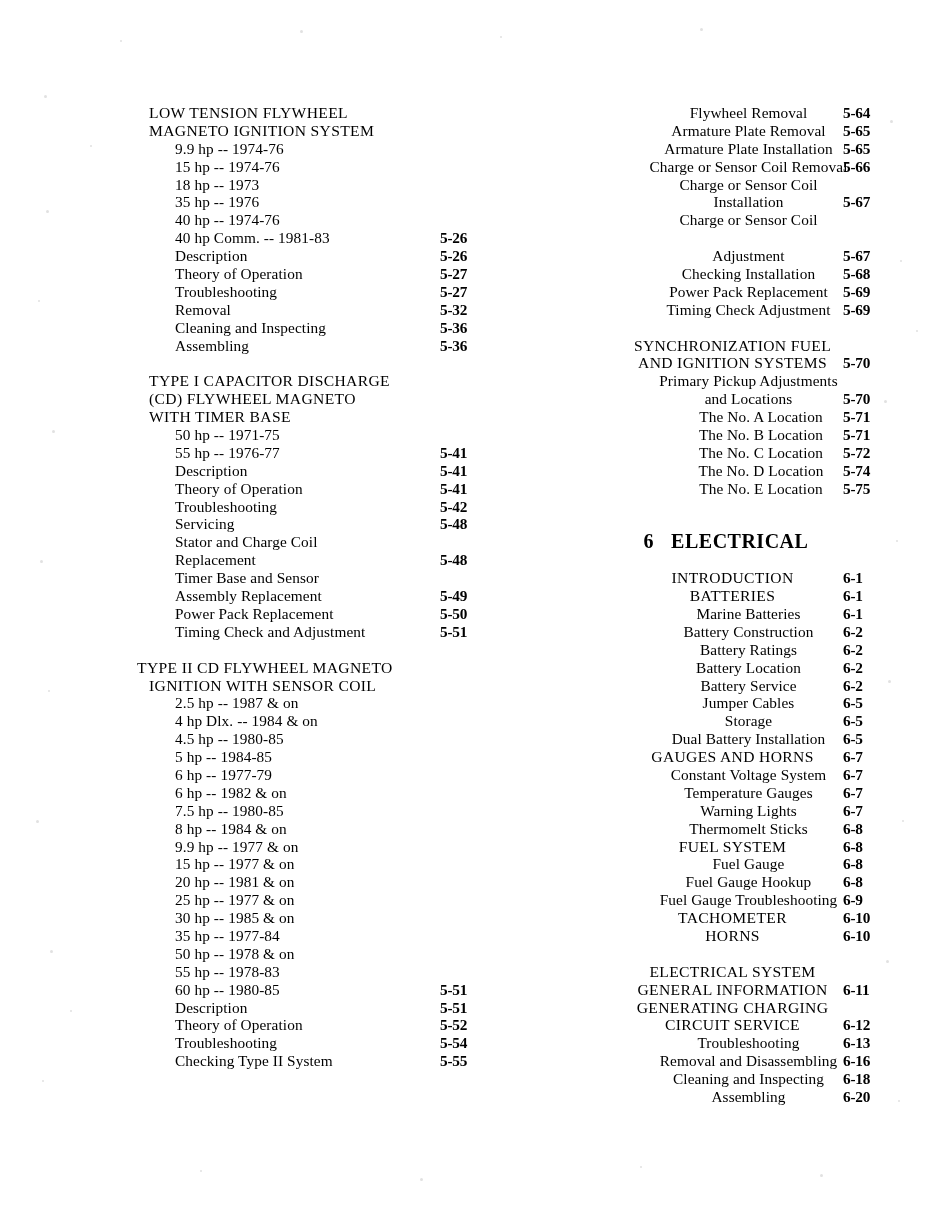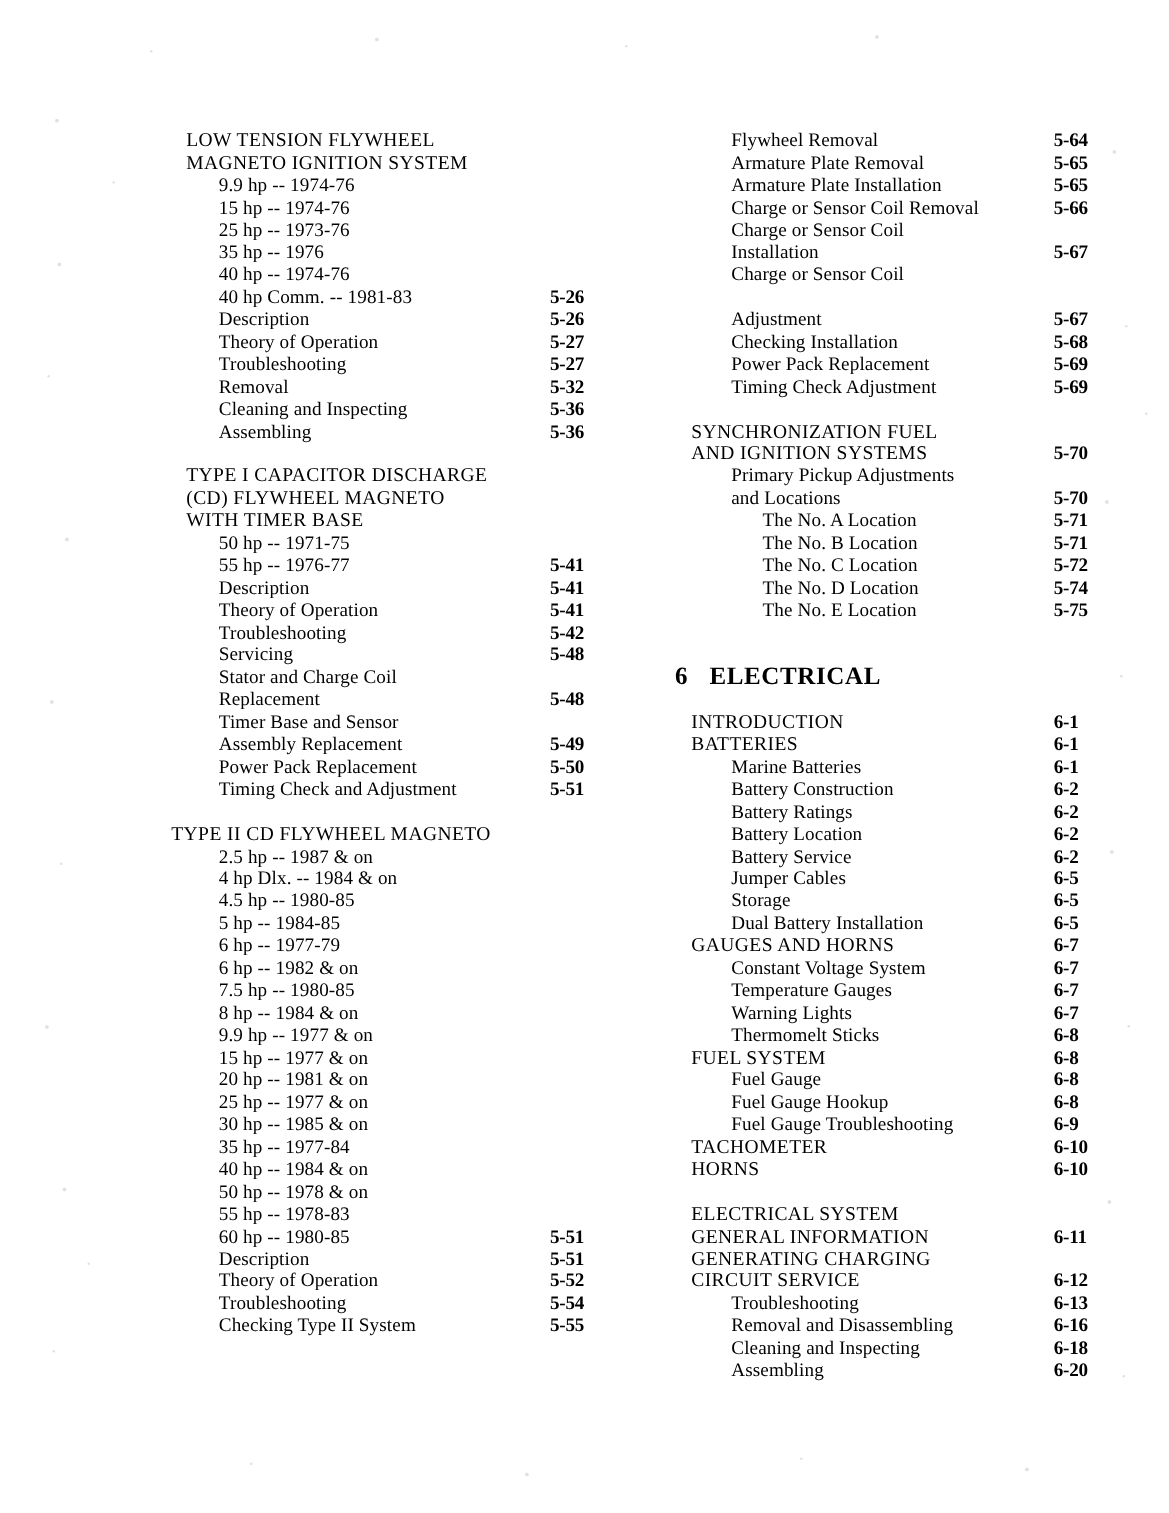--- a/index.html
+++ b/index.html
@@ -29,21 +29,21 @@
   .page {
     position: absolute;
     inset: 0;
   }
 
   .col {
     position: absolute;
     top: 104px;
   }
   .col-left  { left: 133px;  width: 370px; }
-  .col-right { left: 540px;  width: 372px; }
+  .col-right { left: 540px;  width: 372px; text-align: center; }
 
   .row {
     position: relative;
     height: 17.9px;
     line-height: 17.9px;
     white-space: nowrap;
     font-size: 15.3px;
     letter-spacing: .1px;
   }
   .row.spacer { height: 17.9px; }
@@ -90,21 +90,21 @@
 </style>
 </head>
 <body>
 
 <div class="page">
   <div class="col col-left" id="col-left">
       <div class="row lvl-h caps"><span class="label">LOW TENSION FLYWHEEL</span></div>
       <div class="row lvl-h caps"><span class="label">MAGNETO IGNITION SYSTEM</span></div>
       <div class="row lvl-1"><span class="label">9.9 hp -- 1974-76</span></div>
       <div class="row lvl-1"><span class="label">15 hp -- 1974-76</span></div>
-      <div class="row lvl-1"><span class="label">25 hp -- 1973-76</span></div>
+      <div class="row lvl-1"><span class="label">18 hp -- 1973</span></div>
       <div class="row lvl-1"><span class="label">35 hp -- 1976</span></div>
       <div class="row lvl-1"><span class="label">40 hp -- 1974-76</span></div>
       <div class="row lvl-1"><span class="label">40 hp Comm. -- 1981-83</span><span class="pg">5-26</span></div>
       <div class="row lvl-1"><span class="label">Description</span><span class="pg">5-26</span></div>
       <div class="row lvl-1"><span class="label">Theory of Operation</span><span class="pg">5-27</span></div>
       <div class="row lvl-1"><span class="label">Troubleshooting</span><span class="pg">5-27</span></div>
       <div class="row lvl-1"><span class="label">Removal</span><span class="pg">5-32</span></div>
       <div class="row lvl-1"><span class="label">Cleaning and Inspecting</span><span class="pg">5-36</span></div>
       <div class="row lvl-1"><span class="label">Assembling</span><span class="pg">5-36</span></div>
       <div class="row spacer"></div>
@@ -118,35 +118,35 @@
       <div class="row lvl-1"><span class="label">Troubleshooting</span><span class="pg">5-42</span></div>
       <div class="row lvl-1"><span class="label">Servicing</span><span class="pg">5-48</span></div>
       <div class="row lvl-1"><span class="label">Stator and Charge Coil</span></div>
       <div class="row lvl-1"><span class="label">Replacement</span><span class="pg">5-48</span></div>
       <div class="row lvl-1"><span class="label">Timer Base and Sensor</span></div>
       <div class="row lvl-1"><span class="label">Assembly Replacement</span><span class="pg">5-49</span></div>
       <div class="row lvl-1"><span class="label">Power Pack Replacement</span><span class="pg">5-50</span></div>
       <div class="row lvl-1"><span class="label">Timing Check and Adjustment</span><span class="pg">5-51</span></div>
       <div class="row spacer"></div>
       <div class="row lvl-h2 caps"><span class="label">TYPE II CD FLYWHEEL MAGNETO</span></div>
+      <div class="row lvl-h caps"><span class="label">IGNITION WITH SENSOR COIL</span></div>
       <div class="row lvl-1"><span class="label">2.5 hp -- 1987 &amp; on</span></div>
       <div class="row lvl-1"><span class="label">4 hp Dlx. -- 1984 &amp; on</span></div>
       <div class="row lvl-1"><span class="label">4.5 hp -- 1980-85</span></div>
       <div class="row lvl-1"><span class="label">5 hp -- 1984-85</span></div>
       <div class="row lvl-1"><span class="label">6 hp -- 1977-79</span></div>
       <div class="row lvl-1"><span class="label">6 hp -- 1982 &amp; on</span></div>
       <div class="row lvl-1"><span class="label">7.5 hp -- 1980-85</span></div>
       <div class="row lvl-1"><span class="label">8 hp -- 1984 &amp; on</span></div>
       <div class="row lvl-1"><span class="label">9.9 hp -- 1977 &amp; on</span></div>
       <div class="row lvl-1"><span class="label">15 hp -- 1977 &amp; on</span></div>
       <div class="row lvl-1"><span class="label">20 hp -- 1981 &amp; on</span></div>
       <div class="row lvl-1"><span class="label">25 hp -- 1977 &amp; on</span></div>
       <div class="row lvl-1"><span class="label">30 hp -- 1985 &amp; on</span></div>
       <div class="row lvl-1"><span class="label">35 hp -- 1977-84</span></div>
-      <div class="row lvl-1"><span class="label">40 hp -- 1984 &amp; on</span></div>
       <div class="row lvl-1"><span class="label">50 hp -- 1978 &amp; on</span></div>
       <div class="row lvl-1"><span class="label">55 hp -- 1978-83</span></div>
       <div class="row lvl-1"><span class="label">60 hp -- 1980-85</span><span class="pg">5-51</span></div>
       <div class="row lvl-1"><span class="label">Description</span><span class="pg">5-51</span></div>
       <div class="row lvl-1"><span class="label">Theory of Operation</span><span class="pg">5-52</span></div>
       <div class="row lvl-1"><span class="label">Troubleshooting</span><span class="pg">5-54</span></div>
       <div class="row lvl-1"><span class="label">Checking Type II System</span><span class="pg">5-55</span></div>
     </div>
   <div class="col col-right" id="col-right">
       <div class="row lvl-r1"><span class="label">Flywheel Removal</span><span class="pg">5-64</span></div>

